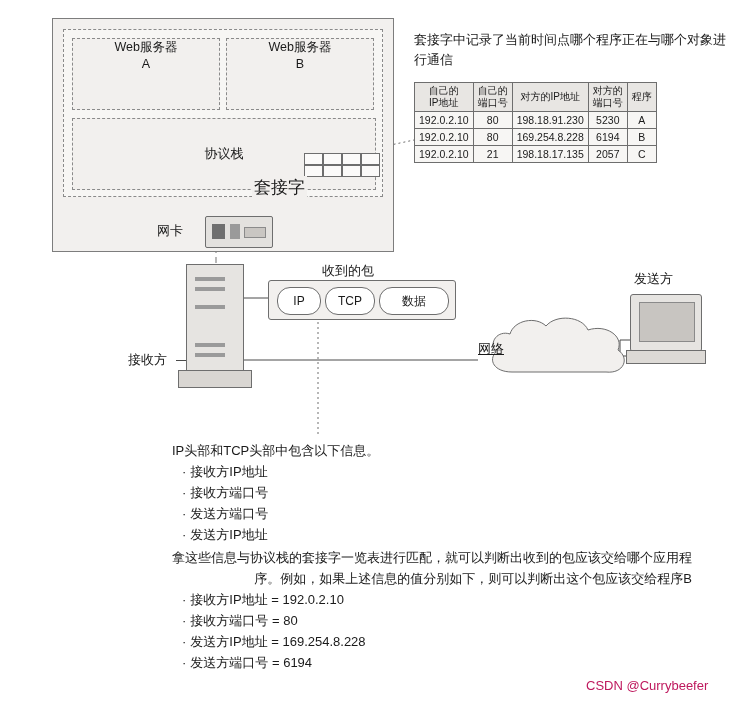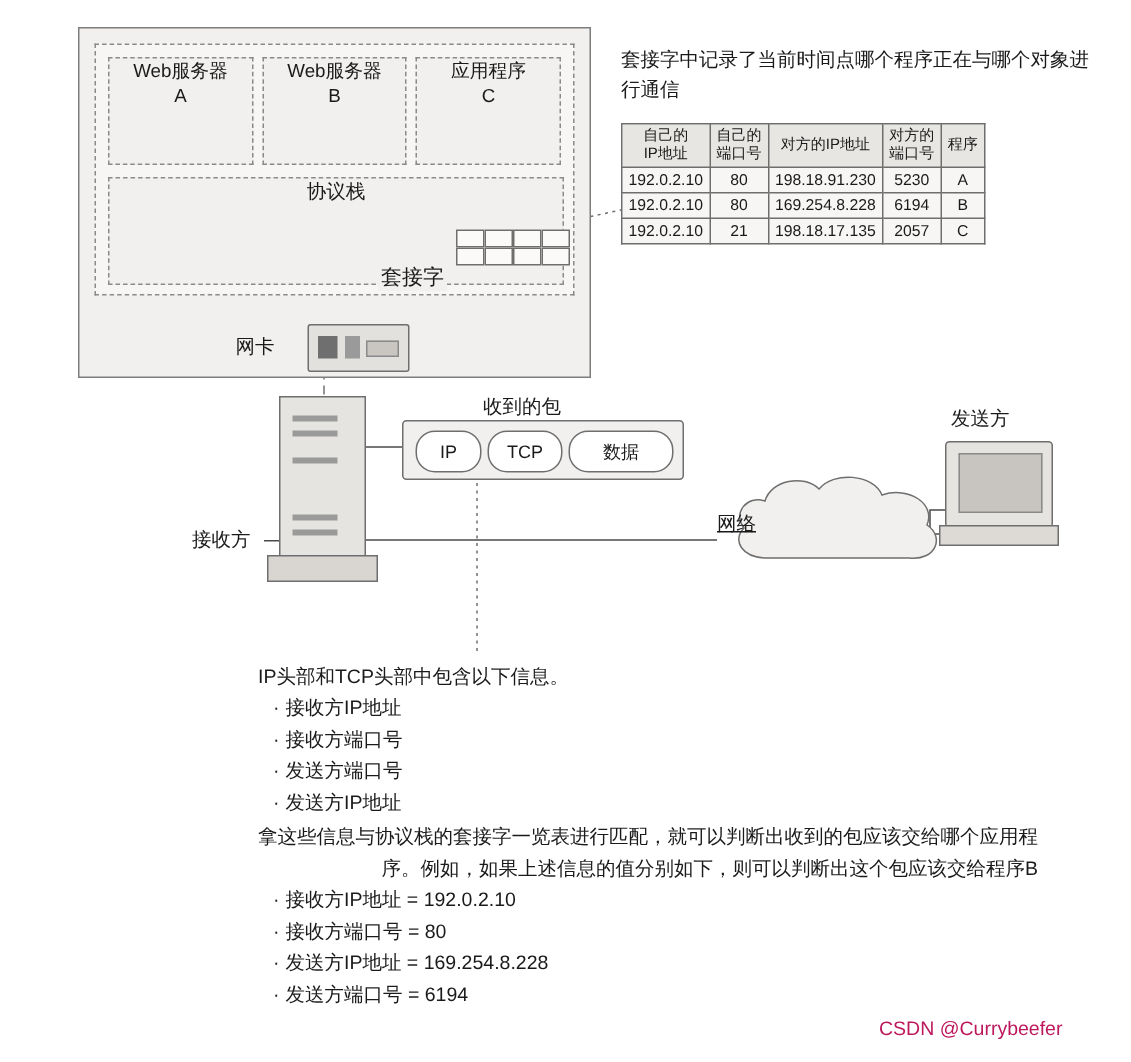--- a/index.html
+++ b/index.html
@@ -62,29 +62,29 @@
   }
   .proto-box {
     position: absolute;
     left: 8px;
     top: 88px;
     width: 302px;
     height: 70px;
     border: 1px dashed #8a8a8a;
     background: #f2f0ee;
     display: flex;
-    align-items: flex-start;
+    align-items: center;
     justify-content: center;
     font-size: 13px;
   }
   .socket-label {
     position: absolute;
     left: 188px;
     top: 146px;
-    font-size: 14px;
+    font-size: 17px;
     background: #f2f0ee;
     padding: 0 2px;
   }
   .socket-grid {
     position: absolute;
     left: 240px;
     top: 123px;
     width: 76px;
     height: 24px;
     display: grid;
@@ -370,24 +370,20 @@
   <div class="host-box">
     <div class="stack-dashed">
       <div class="app-row">
         <div class="app-box">
           <span>Web服务器</span>
           <span>A</span>
         </div>
         <div class="app-box">
           <span>Web服务器</span>
           <span>B</span>
-        </div>
-        <div class="app-box">
-          <span>应用程序</span>
-          <span>C</span>
         </div>
       </div>
       <div class="proto-box">
         <span>协议栈</span>
       </div>
       <div class="socket-grid">
         <div></div>
           <div></div>
           <div></div>
           <div></div>

